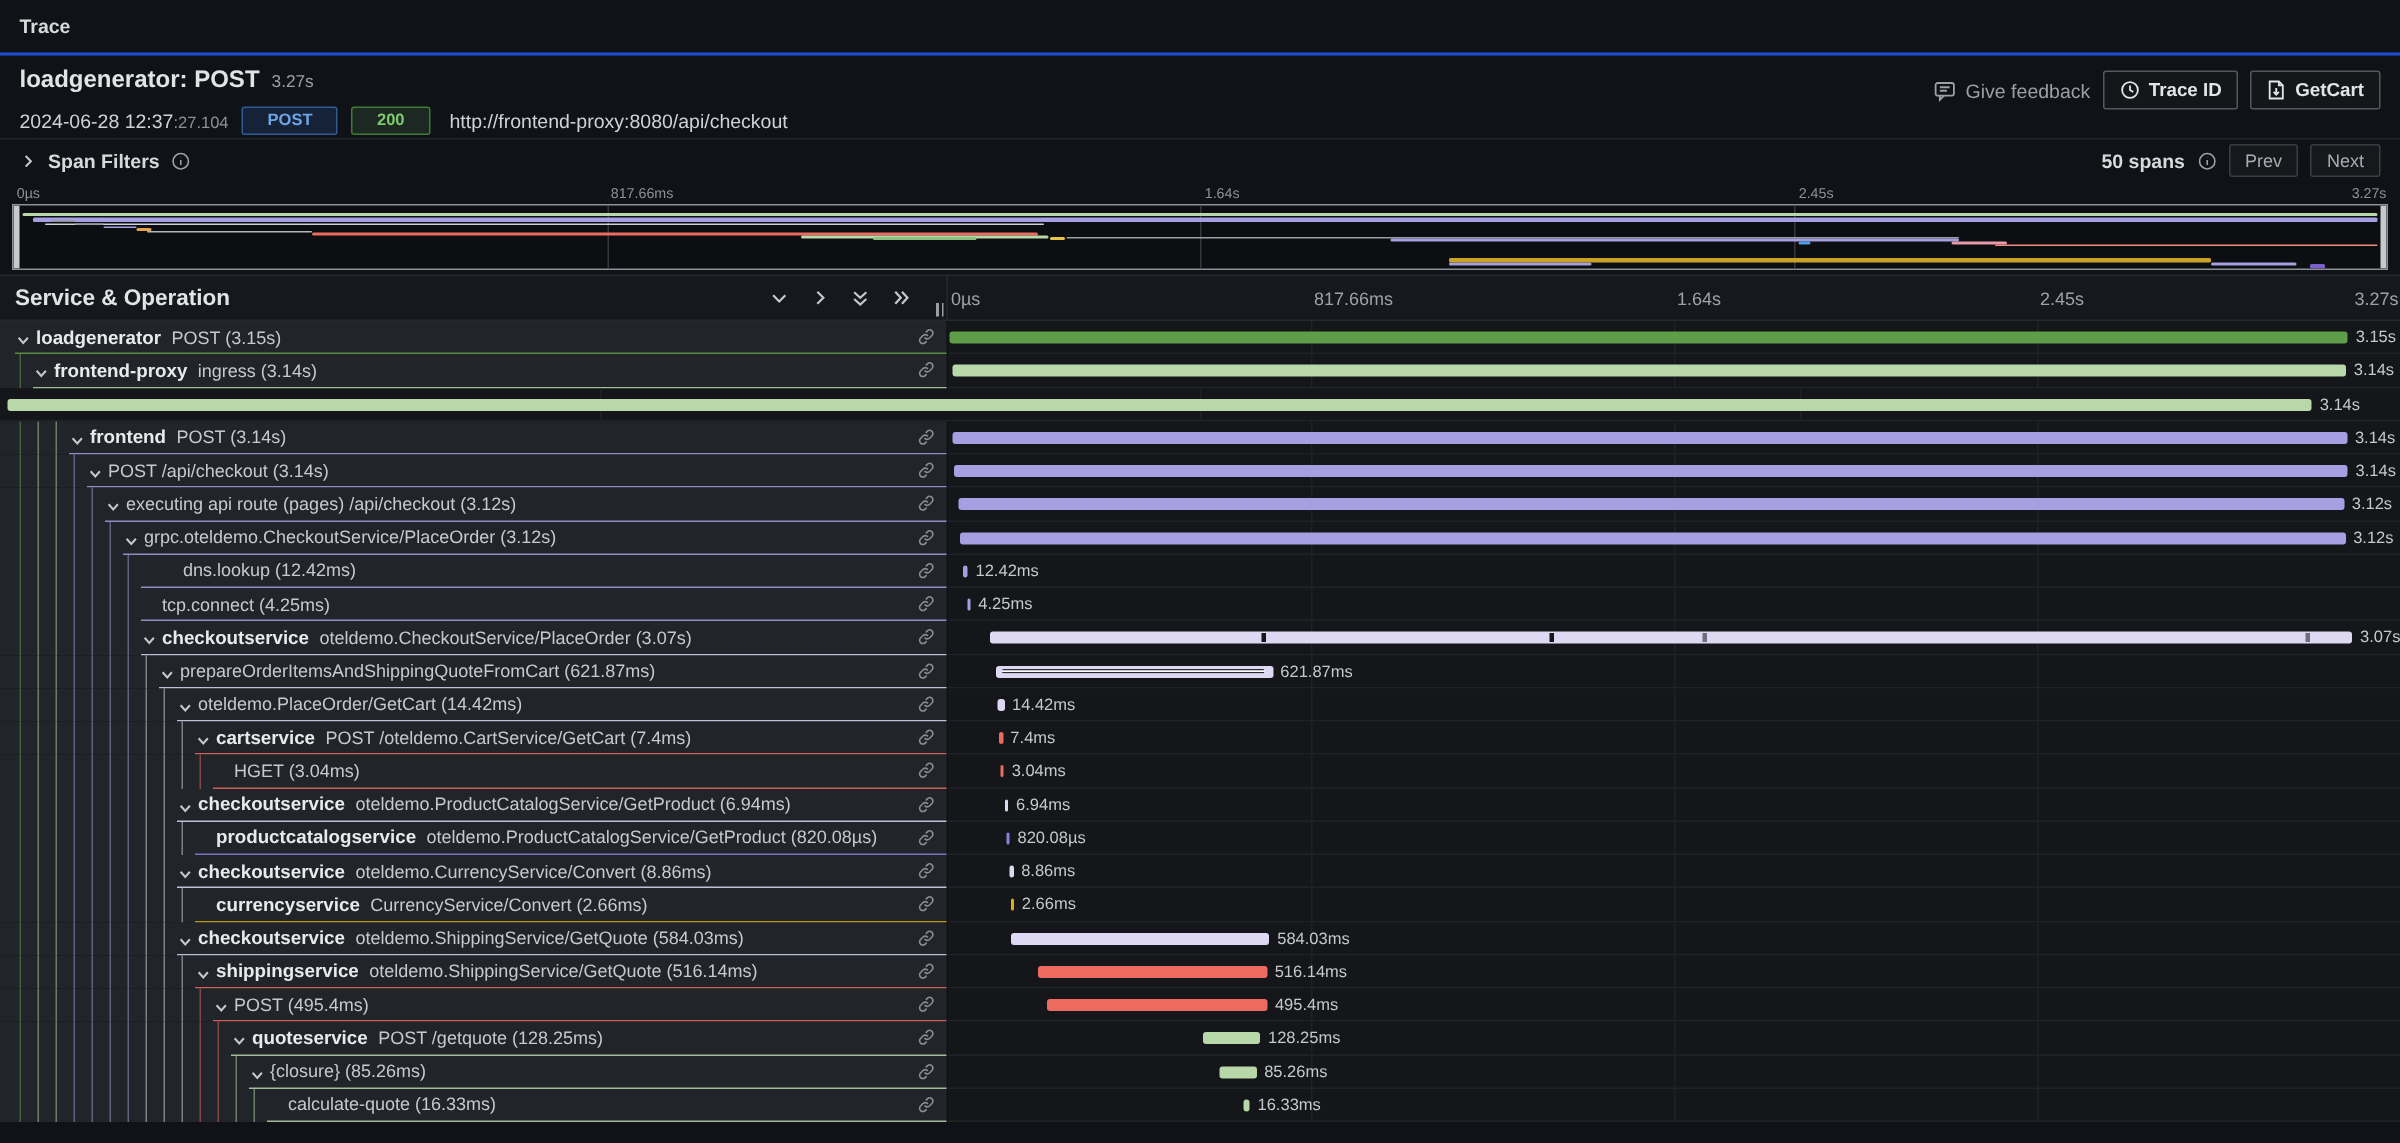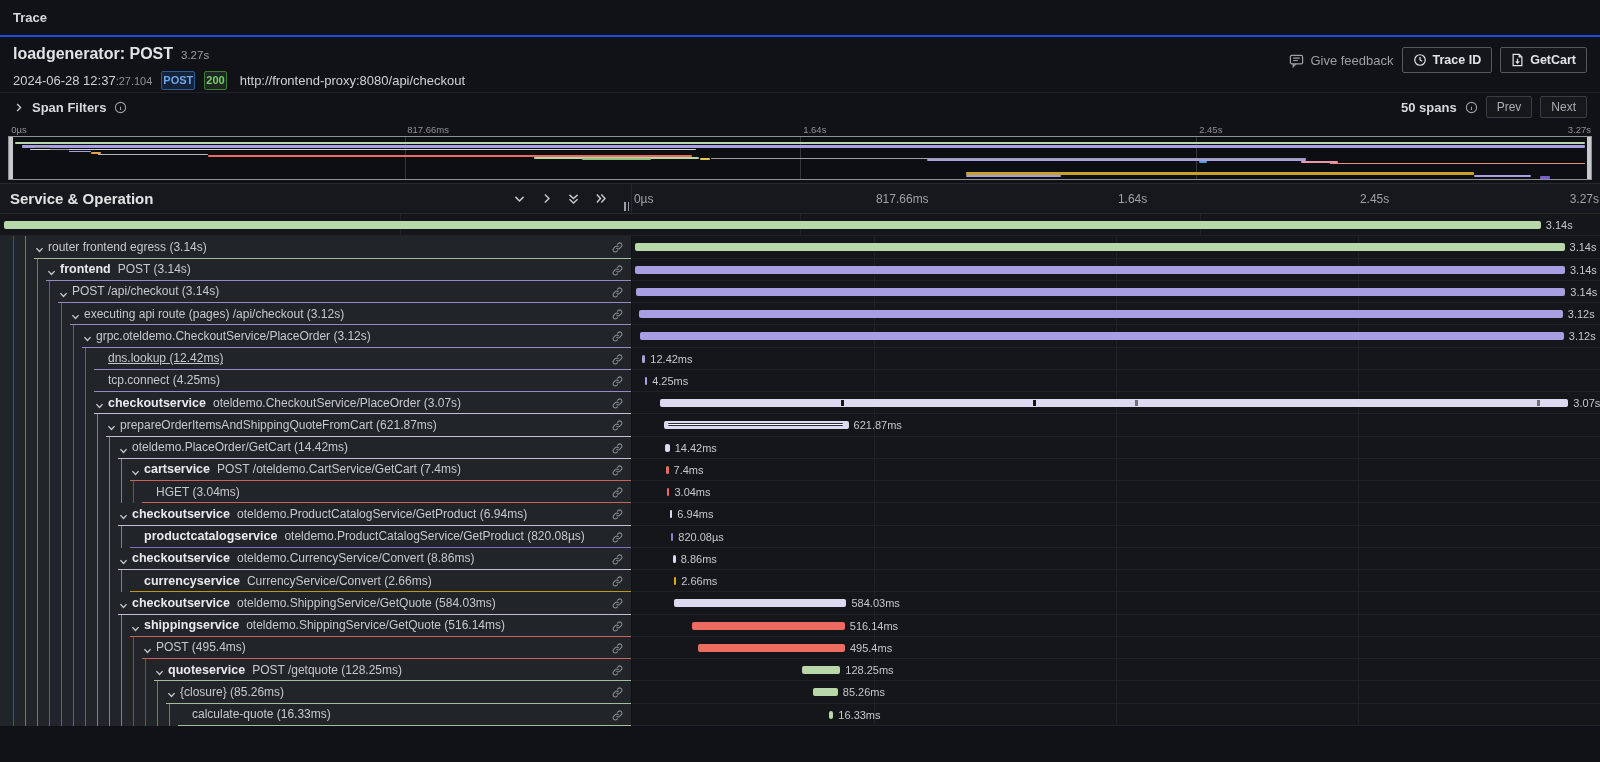--- a/index.html
+++ b/index.html
@@ -12,21 +12,21 @@
   .topbar-title { font-size:13px; font-weight:700; color:#d8d9da; }
 
   
   .trace-header { position:relative; height:55px; padding:6px 13px 0 13px; }
   .title-row { display:flex; align-items:baseline; gap:8px; margin-top:2px; }
   .trace-title { font-size:16px; font-weight:700; color:#e2e3e5; }
   .trace-duration { font-size:11.5px; color:#9aa0a6; }
   .meta-row { display:flex; align-items:center; gap:9px; margin-top:8px; }
   .timestamp { font-size:13px; color:#cfd1d4; }
   .timestamp .secs { font-size:11px; color:#8d9196; }
-  .badge { font-size:11px; font-weight:700; padding:2px 1px; border-radius:2px; line-height:13px; }
+  .badge { font-size:11px; font-weight:700; padding:2px 16px; border-radius:2px; line-height:13px; }
   .badge-method { color:#6ea6e8; background:rgba(50,116,222,.16); border:1px solid #2f5a94; }
   .badge-status { color:#7ccb6d; background:rgba(115,191,105,.13); border:1px solid #3f7a37; }
   .url { font-size:13px; color:#d0d2d5; margin-left:4px; }
   .header-actions { position:absolute; right:13px; top:10px; display:flex; align-items:center; gap:8px; }
   .feedback { display:flex; align-items:center; gap:6px; color:#9aa0a6; font-size:13px; cursor:pointer; }
   .hbtn { display:flex; align-items:center; gap:6px; height:26px; padding:0 10px; border:1px solid #54585d; border-radius:2px; background:#141619; color:#e3e4e6; font-size:12.5px; font-weight:700; cursor:pointer; }
   .icon { display:inline-flex; }
   .icon svg { display:block; }
 
   
@@ -225,42 +225,61 @@
         <span class="tick" style="left: 0.2%;">0µs</span>
         <span class="tick" style="left: 25.2%;">817.66ms</span>
         <span class="tick" style="left: 50.2%;">1.64s</span>
         <span class="tick" style="left: 75.2%;">2.45s</span>
         <span class="tick" style="right: 1px;">3.27s</span>
       </div>
   </div>
 
   <div class="rows" id="rows">
       <div class="row">
+        <div class="name-cell">
+          <div class="row-underline" style="left: 10px; background: rgb(95, 158, 73);"></div>
+          <span class="chev" style="left: 10px;"><svg width="11" height="11" viewBox="0 0 16 16" fill="none" stroke="#c5c8cc" stroke-width="2">
+              <path d="M3.5 6 l4.5 5 4.5-5"></path>
+            </svg></span>
+          <span class="span-label" style="left: 24px;"><b>loadgenerator</b>POST (3.15s)</span>
+          <span class="link-icon"><svg width="13" height="13" viewBox="0 0 24 24" fill="none" stroke="#9aa0a6" stroke-width="2">
+              <path d="M10 13 a4 4 0 0 0 6 .5 l3-3 a4 4 0 0 0-5.7-5.7 l-1.8 1.8"></path>
+              <path d="M14 11 a4 4 0 0 0-6-.5 l-3 3 a4 4 0 0 0 5.7 5.7 l1.8-1.8"></path>
+            </svg></span>
+        </div>
+        <div class="tl-cell">
+          <div class="tl-grid" style="left: 25%;"></div>
+          <div class="tl-grid" style="left: 50%;"></div>
+          <div class="tl-grid" style="left: 75%;"></div>
+          <div class="bar" style="left: 0.1%; width: 96.33%; background: rgb(95, 158, 73);"></div>
+          <span class="dur-label" style="left: calc(96.43% + 5px);">3.15s</span>
+        </div>
+      </div>
+      <div class="row">
+        <div class="name-cell">
+          <div class="guide" style="left: 13px; background: rgb(95, 158, 73);"></div>
+          <div class="row-underline" style="left: 22px; background: rgb(184, 216, 170);"></div>
+          <span class="chev" style="left: 22px;"><svg width="11" height="11" viewBox="0 0 16 16" fill="none" stroke="#c5c8cc" stroke-width="2">
+              <path d="M3.5 6 l4.5 5 4.5-5"></path>
+            </svg></span>
+          <span class="span-label" style="left: 36px;"><b>frontend-proxy</b>ingress (3.14s)</span>
+          <span class="link-icon"><svg width="13" height="13" viewBox="0 0 24 24" fill="none" stroke="#9aa0a6" stroke-width="2">
+              <path d="M10 13 a4 4 0 0 0 6 .5 l3-3 a4 4 0 0 0-5.7-5.7 l-1.8 1.8"></path>
+              <path d="M14 11 a4 4 0 0 0-6-.5 l-3 3 a4 4 0 0 0 5.7 5.7 l1.8-1.8"></path>
+            </svg></span>
+        </div>
         <div class="tl-cell">
           <div class="tl-grid" style="left: 25%;"></div>
           <div class="tl-grid" style="left: 50%;"></div>
           <div class="tl-grid" style="left: 75%;"></div>
           <div class="bar" style="left: 0.28%; width: 96.02%; background: rgb(184, 216, 170);"></div>
           <span class="dur-label" style="left: calc(96.3% + 5px);">3.14s</span>
         </div>
       </div>
       <div class="row">
-        <div class="name-cell">
-          <div class="guide" style="left: 13px; background: rgb(95, 158, 73);"></div>
-          <div class="guide" style="left: 25px; background: rgb(184, 216, 170);"></div>
-          <div class="row-underline" style="left: 34px; background: rgb(184, 216, 170);"></div>
-          <span class="chev" style="left: 34px;"><svg width="11" height="11" viewBox="0 0 16 16" fill="none" stroke="#c5c8cc" stroke-width="2">
-              <path d="M3.5 6 l4.5 5 4.5-5"></path>
-            </svg></span>
-          <span class="span-label" style="left: 48px;">router frontend egress (3.14s)</span>
-          <span class="link-icon"><svg width="13" height="13" viewBox="0 0 24 24" fill="none" stroke="#9aa0a6" stroke-width="2">
-              <path d="M10 13 a4 4 0 0 0 6 .5 l3-3 a4 4 0 0 0-5.7-5.7 l-1.8 1.8"></path>
-              <path d="M14 11 a4 4 0 0 0-6-.5 l-3 3 a4 4 0 0 0 5.7 5.7 l1.8-1.8"></path>
-            </svg></span>
-        </div>
         <div class="tl-cell">
           <div class="tl-grid" style="left: 25%;"></div>
           <div class="tl-grid" style="left: 50%;"></div>
           <div class="tl-grid" style="left: 75%;"></div>
           <div class="bar" style="left: 0.32%; width: 96.02%; background: rgb(184, 216, 170);"></div>
           <span class="dur-label" style="left: calc(96.34% + 5px);">3.14s</span>
         </div>
       </div>
       <div class="row">
         <div class="name-cell">
@@ -363,21 +382,21 @@
       <div class="row">
         <div class="name-cell">
           <div class="guide" style="left: 13px; background: rgb(95, 158, 73);"></div>
           <div class="guide" style="left: 25px; background: rgb(184, 216, 170);"></div>
           <div class="guide" style="left: 37px; background: rgb(184, 216, 170);"></div>
           <div class="guide" style="left: 49px; background: rgb(168, 158, 226);"></div>
           <div class="guide" style="left: 61px; background: rgb(168, 158, 226);"></div>
           <div class="guide" style="left: 73px; background: rgb(168, 158, 226);"></div>
           <div class="guide" style="left: 85px; background: rgb(168, 158, 226);"></div>
           <div class="row-underline" style="left: 94px; background: rgb(168, 158, 226);"></div>
-          <span class="span-label" style="left: 108px; text-decoration: underline;">dns.lookup (12.42ms)</span>
+          <span class="span-label" style="left: 122px;">dns.lookup (12.42ms)</span>
           <span class="link-icon"><svg width="13" height="13" viewBox="0 0 24 24" fill="none" stroke="#9aa0a6" stroke-width="2">
               <path d="M10 13 a4 4 0 0 0 6 .5 l3-3 a4 4 0 0 0-5.7-5.7 l-1.8 1.8"></path>
               <path d="M14 11 a4 4 0 0 0-6-.5 l-3 3 a4 4 0 0 0 5.7 5.7 l1.8-1.8"></path>
             </svg></span>
         </div>
         <div class="tl-cell">
           <div class="tl-grid" style="left: 25%;"></div>
           <div class="tl-grid" style="left: 50%;"></div>
           <div class="tl-grid" style="left: 75%;"></div>
           <div class="bar" style="left: 1%; width: 0.38%; background: rgb(168, 158, 226);"></div>

